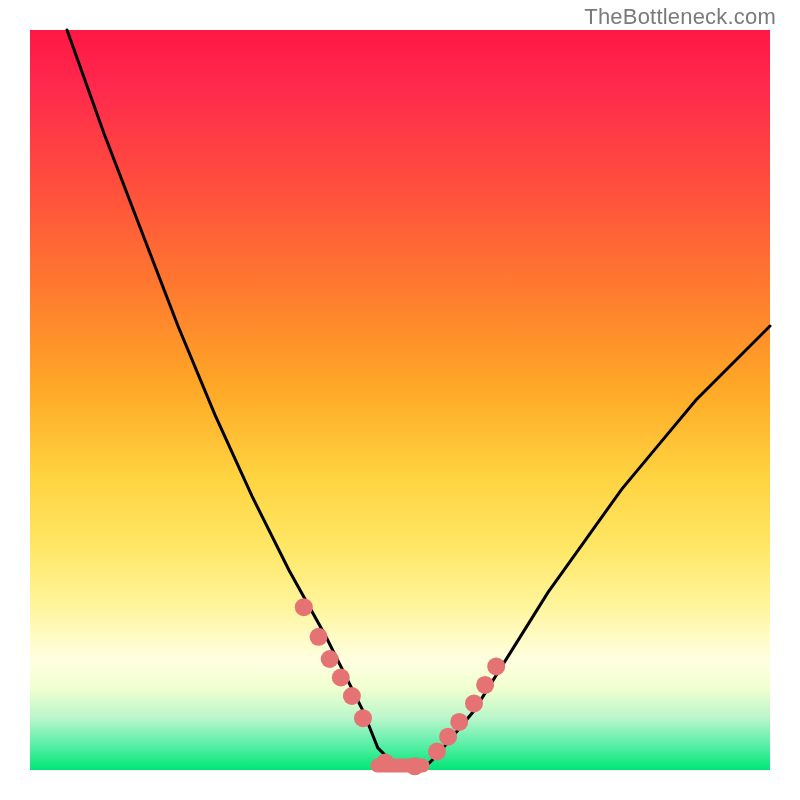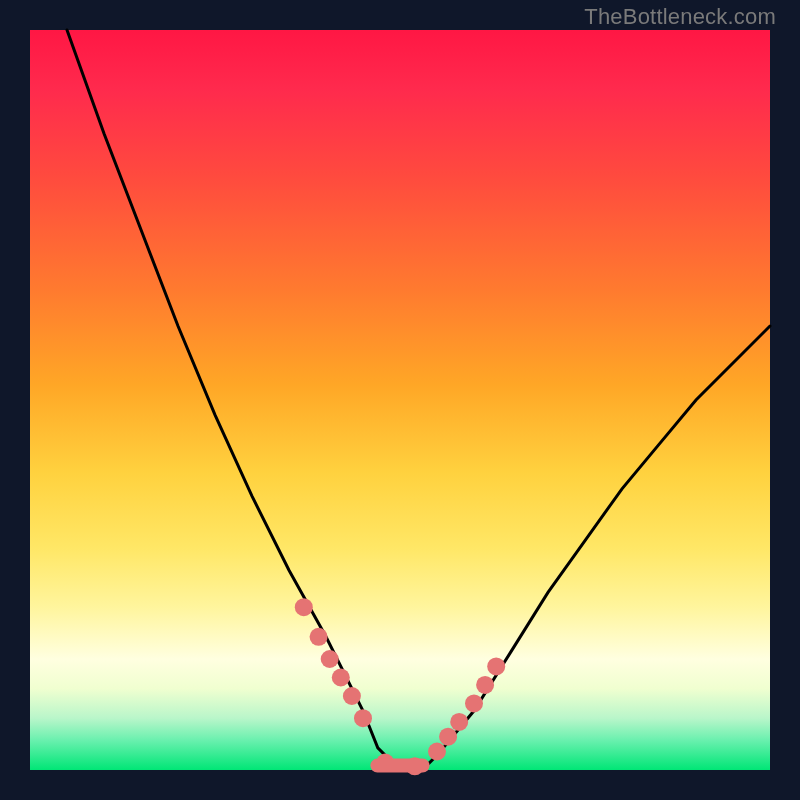--- a/index.html
+++ b/index.html
@@ -8,21 +8,21 @@
     width: 800px;
     height: 800px;
     background: #000;
     overflow: hidden;
     font-family: Arial, Helvetica, sans-serif;
   }
   .frame {
     position: relative;
     width: 800px;
     height: 800px;
-    background: #0f172a;
+    background: #ffffff;
   }
   .plot-area {
     position: absolute;
     left: 30px;
     top: 30px;
     width: 740px;
     height: 740px;
     
     background: linear-gradient(
       to bottom,

